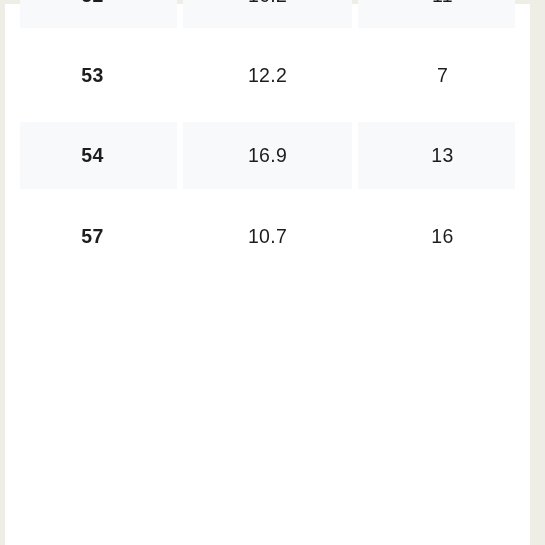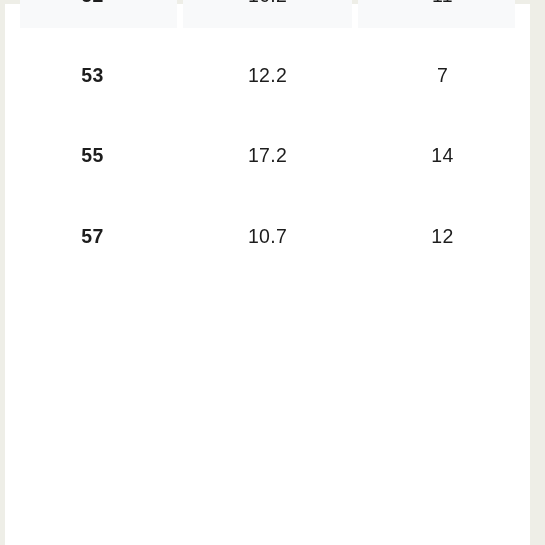--- a/index.html
+++ b/index.html
@@ -93,31 +93,31 @@
           <td class="c2"><span class="cell-text">16.2</span></td>
           <td class="c3"><span class="cell-text">11</span></td>
         </tr>
 
         <tr>
           <td class="c1"><span class="cell-text">53</span></td>
           <td class="c2"><span class="cell-text">12.2</span></td>
           <td class="c3"><span class="cell-text">7</span></td>
         </tr>
 
+        <tr class="striped">
+          <td class="c1"><span class="cell-text">54</span></td>
+          <td class="c2"><span class="cell-text">16.9</span></td>
+          <td class="c3"><span class="cell-text">13</span></td>
+        </tr>
 
-        <tr>
-          <td class="c1"><span class="cell-text">55</span></td>
-          <td class="c2"><span class="cell-text">17.2</span></td>
-          <td class="c3"><span class="cell-text">14</span></td>
-        </tr>
 
 
         <tr>
           <td class="c1"><span class="cell-text">57</span></td>
           <td class="c2"><span class="cell-text">10.7</span></td>
-          <td class="c3"><span class="cell-text">12</span></td>
+          <td class="c3"><span class="cell-text">16</span></td>
         </tr>
 
 
       </tbody>
     </table>
   </div>
 </div>
 
 </body></html>

